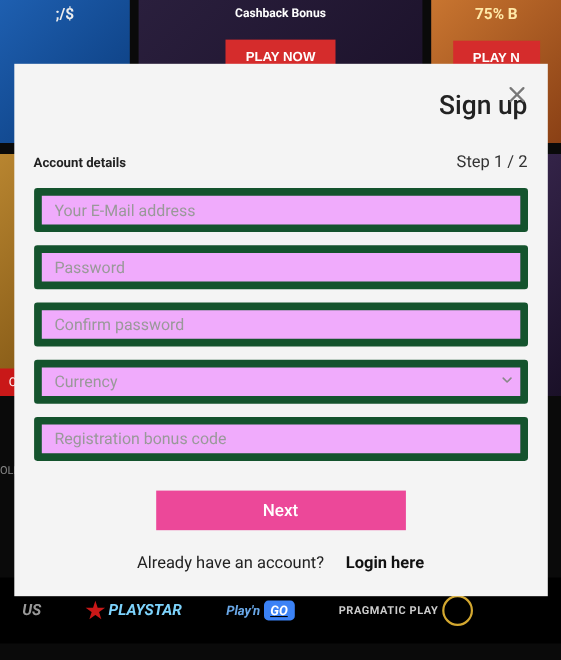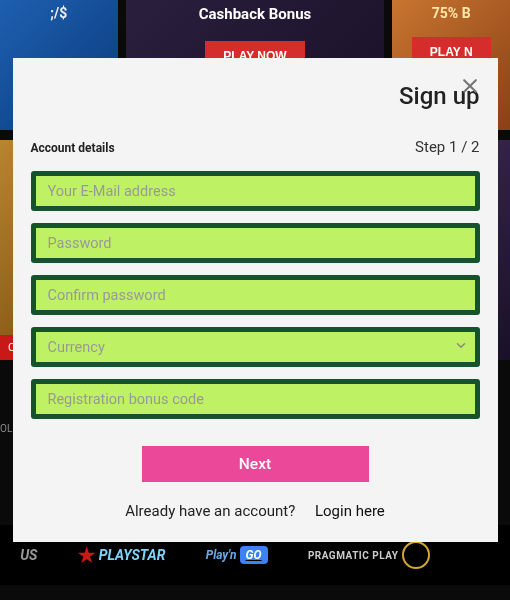--- a/index.html
+++ b/index.html
@@ -38,21 +38,21 @@
     }
     .promo-card.blue {
       background: linear-gradient(135deg, #1e5fb0, #0a3a7a);
     }
     .promo-card.orange {
       background: linear-gradient(135deg, #c87530, #8a4015);
     }
     .promo-title {
       color: #fff;
       font-weight: bold;
-      font-size: 15px;
+      font-size: 11px;
       text-align: center;
       margin-bottom: 8px;
     }
     .promo-subtitle {
       color: #eee;
       font-size: 14px;
       font-weight: bold;
     }
     .promo-btn {
       background: #d52c2c;
@@ -176,22 +176,22 @@
       font-weight: 700;
       color: #222;
     }
     .step-label {
       font-size: 15px;
       color: #333;
     }
     .field {
       width: 100%;
       height: 40px;
-      background: #bef264;
-      border: 5px solid #14532d;
+      background: #f0abfc;
+      border: 7px solid #14532d;
       border-radius: 3px;
       padding: 0 12px;
       font-size: 14.5px;
       color: #333;
       margin-bottom: 12px;
       font-family: inherit;
     }
     .field::placeholder {
       color: #999;
     }
@@ -229,21 +229,21 @@
       font-weight: 500;
       cursor: pointer;
       font-family: inherit;
     }
     .login-row {
       text-align: center;
       font-size: 15px;
       color: #222;
     }
     .login-link {
-      font-weight: 400;
+      font-weight: 700;
       color: #111;
       text-decoration: none;
       margin-left: 16px;
       cursor: pointer;
     }
   </style>
 </head>
 <body>
 
 <div class="bg-promos">

